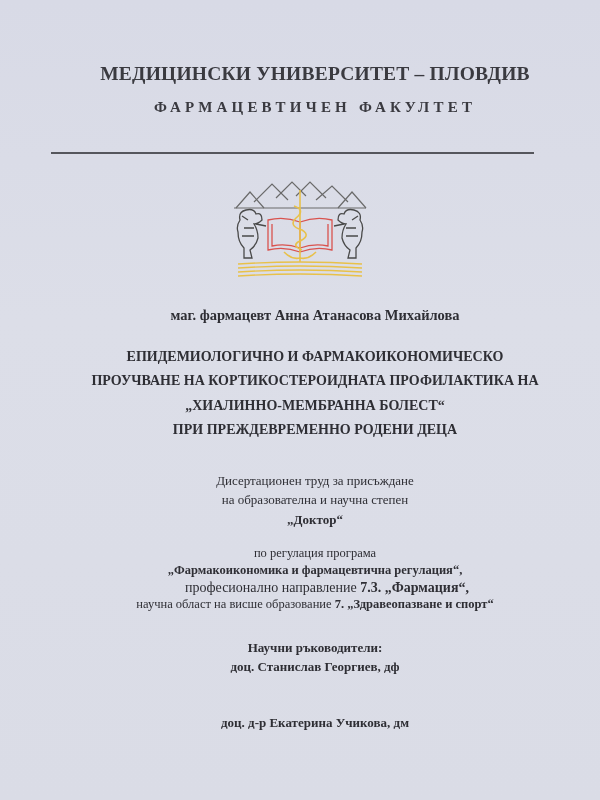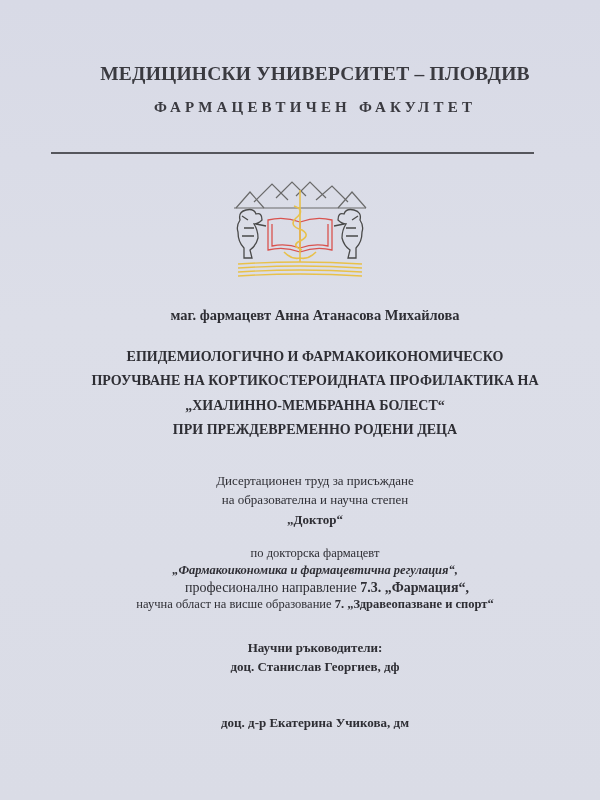--- a/index.html
+++ b/index.html
@@ -28,21 +28,21 @@
     .title { font-size: 14px; font-weight: bold; }
     .t1 { top: 349px; }
     .t2 { top: 373px; }
     .t3 { top: 398px; }
     .t4 { top: 422px; }
     .sub { font-size: 13px; }
     .s1 { top: 473px; }
     .s2 { top: 492px; }
     .s3 { top: 512px; font-weight: bold; }
     .p1 { top: 546px; font-size: 12.5px; }
-    .p2 { top: 563px; font-size: 12.5px; font-style: italic; }
+    .p2 { top: 563px; font-size: 12.5px; }
     .p3 { top: 580px; font-size: 14px; margin-left: 12px; }
     .p4 { top: 597px; font-size: 12.5px; }
     .sup1 { top: 640px; font-size: 13px; font-weight: bold; }
     .sup2 { top: 659px; font-size: 13px; font-weight: bold; }
     .sup3 { top: 715px; font-size: 13px; font-weight: bold; }
     .city { top: 727px; font-size: 13px; font-weight: bold; }
   </style>
 </head>
 <body>
 
@@ -103,21 +103,21 @@
 
   <div class="line title t1">ЕПИДЕМИОЛОГИЧНО И ФАРМАКОИКОНОМИЧЕСКО</div>
   <div class="line title t2">ПРОУЧВАНЕ НА КОРТИКОСТЕРОИДНАТА ПРОФИЛАКТИКА НА</div>
   <div class="line title t3">„ХИАЛИННО-МЕМБРАННА БОЛЕСТ“</div>
   <div class="line title t4">ПРИ ПРЕЖДЕВРЕМЕННО РОДЕНИ ДЕЦА</div>
 
   <div class="line sub s1">Дисертационен труд за присъждане</div>
   <div class="line sub s2">на образователна и научна степен</div>
   <div class="line sub s3">„Доктор“</div>
 
-  <div class="line p1">по докторска фармацевт</div>
+  <div class="line p1">по регулация програма</div>
   <div class="line p2 b">„Фармакоикономика и фармацевтична регулация“,</div>
   <div class="line p3">
     <span>професионално направление </span><span class="b">7.3. „Фармация“,</span>
   </div>
   <div class="line p4">
     <span>научна област на висше образование </span><span class="b">7. „Здравеопазване и спорт“</span>
   </div>
 
   <div class="line sup1">Научни ръководители:</div>
   <div class="line sup2">доц. Станислав Георгиев, дф</div>

